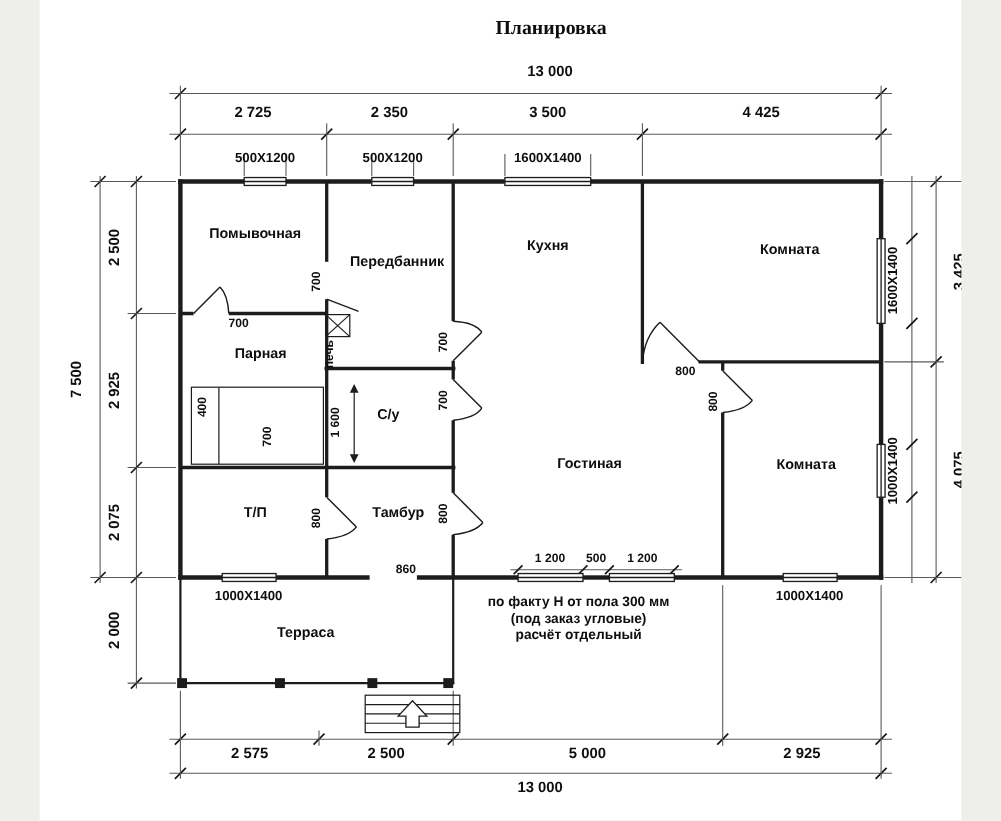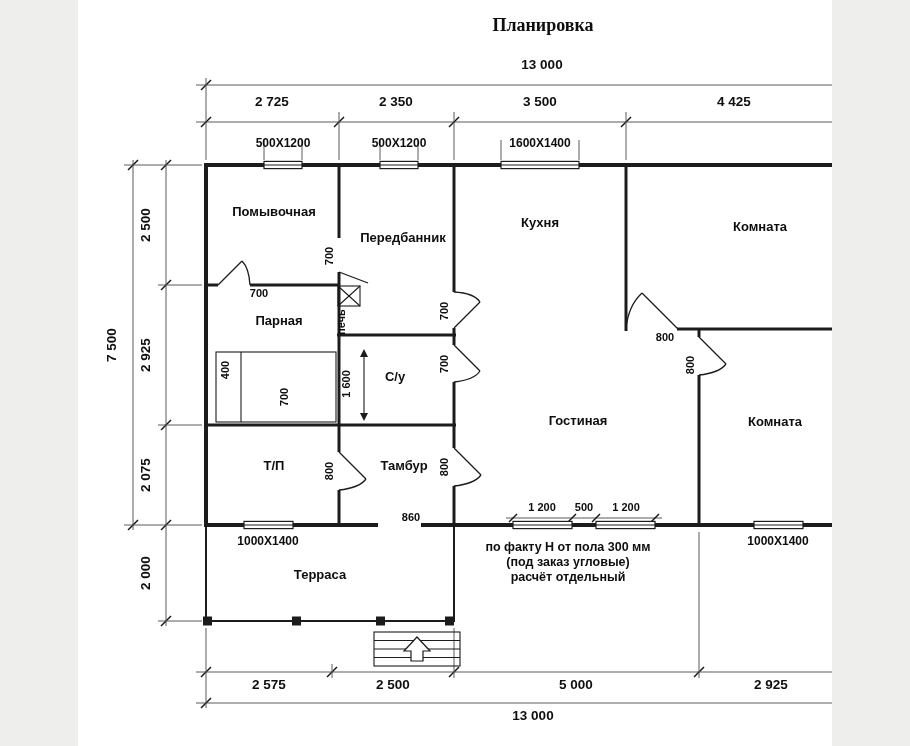--- a/index.html
+++ b/index.html
@@ -1,16 +1,16 @@
 <!DOCTYPE html>
 <html><head>
 <meta charset="utf-8">
 <style>
   html,body{margin:0;padding:0;background:#eeeeec;}
-  .page{width:754px;height:746px;background:#ffffff;position:relative;margin:0 auto;overflow:hidden;}
+  .page{width:838px;height:746px;background:#ffffff;position:relative;margin:0 auto;overflow:hidden;}
   svg{display:block;font-family:"Liberation Sans",sans-serif;}
   .wall{stroke:#1c1c1c;stroke-width:4;}
   .iwall{stroke:#1c1c1c;stroke-width:3;}
   .twall{stroke:#1c1c1c;stroke-width:2;}
   .winr{fill:#ffffff;stroke:#1c1c1c;stroke-width:1.2;}
   .winl{stroke:#1c1c1c;stroke-width:1.2;}
   .dim{stroke:#5a5a5a;stroke-width:1;}
   .tick{stroke:#141414;stroke-width:1.5;}
   .leaf{stroke:#1c1c1c;stroke-width:1.3;fill:none;}
   .thin{stroke:#1c1c1c;stroke-width:1.1;fill:none;}

